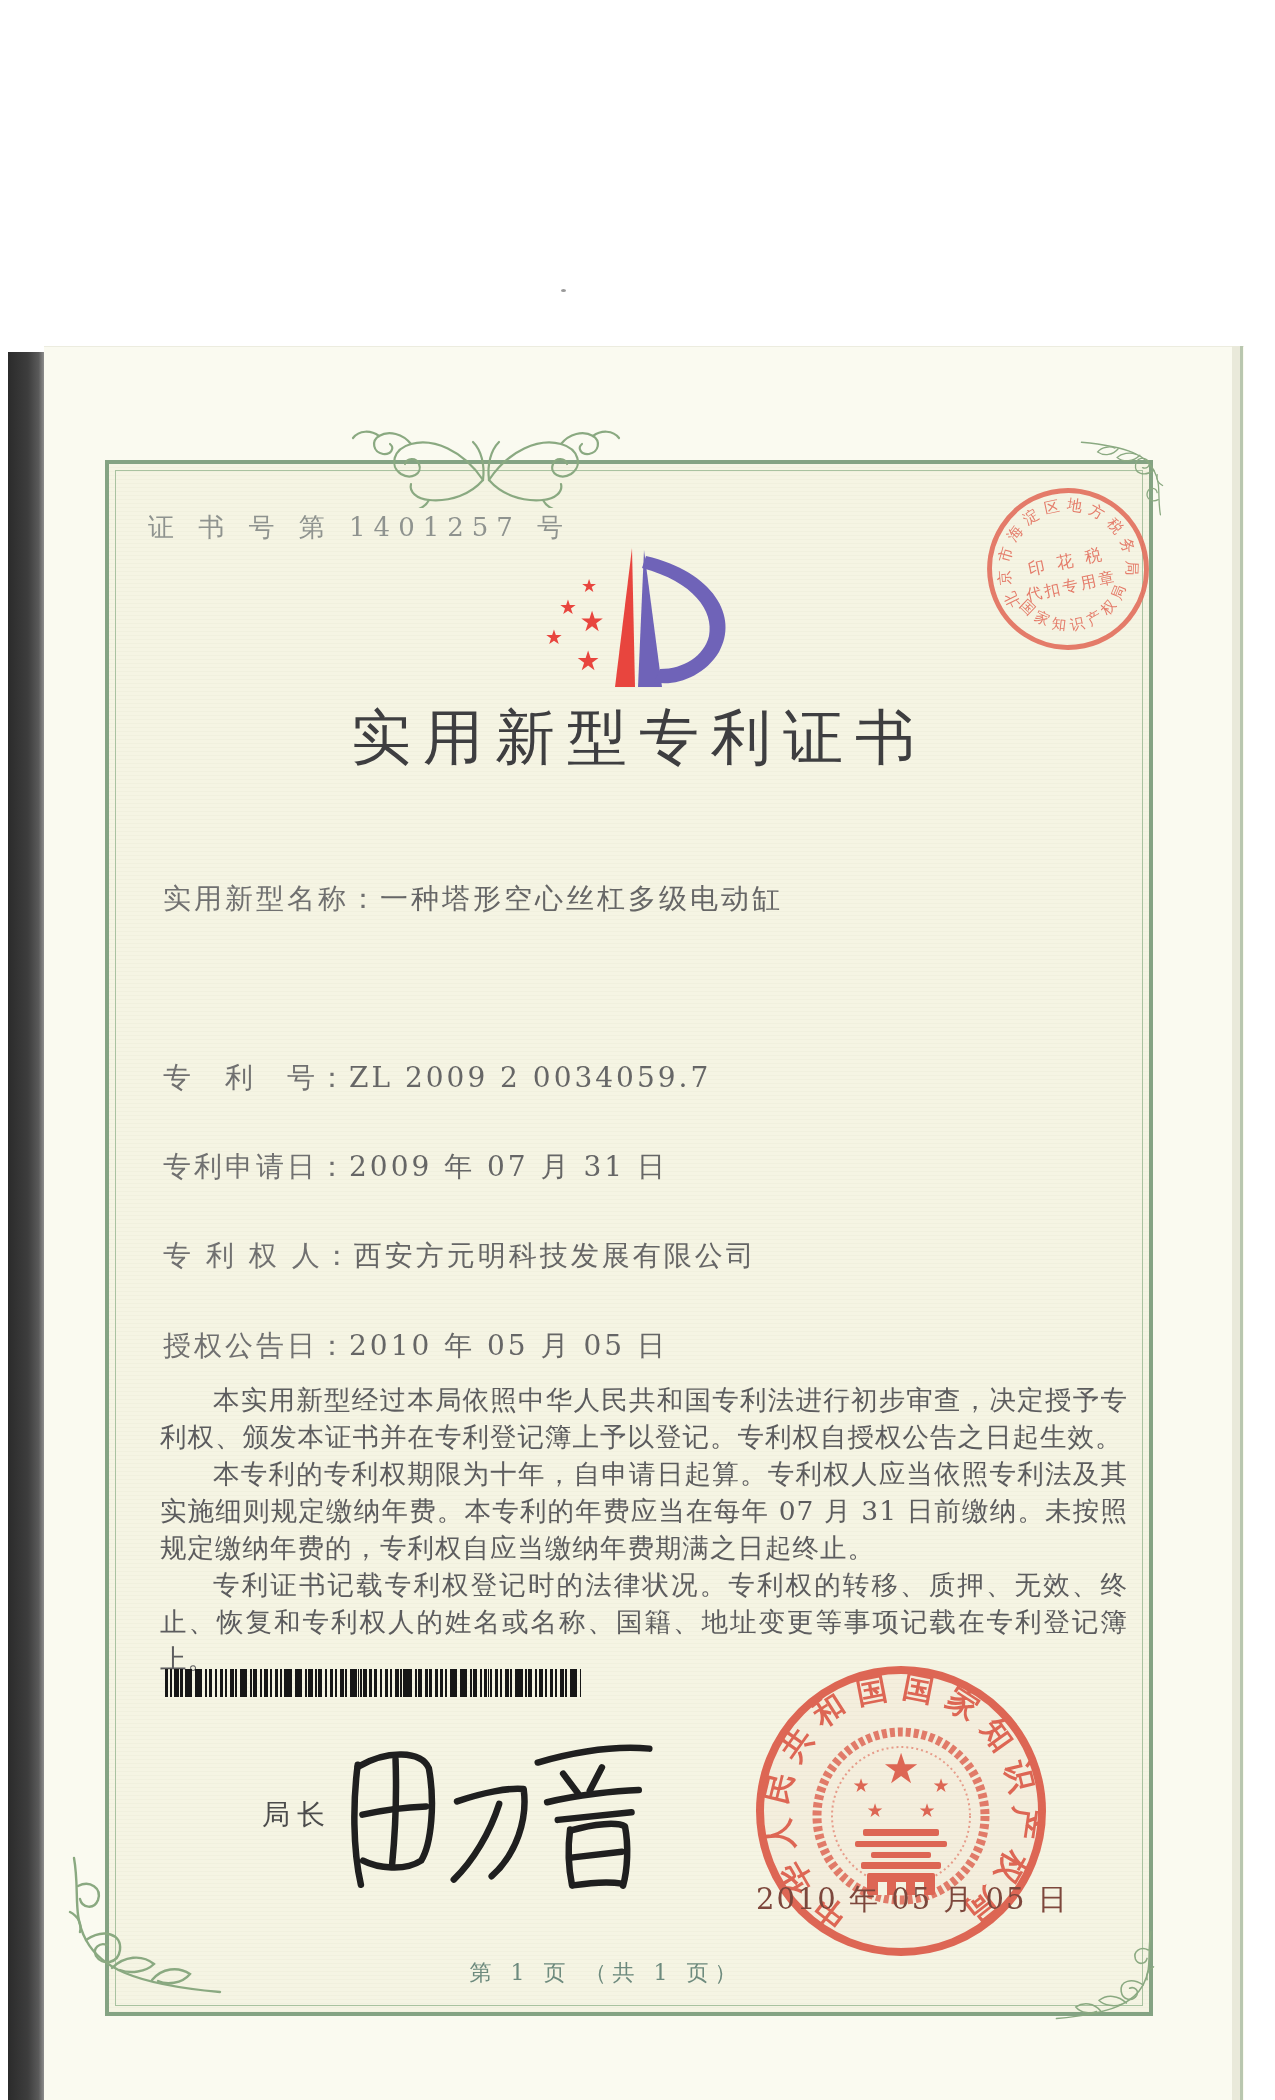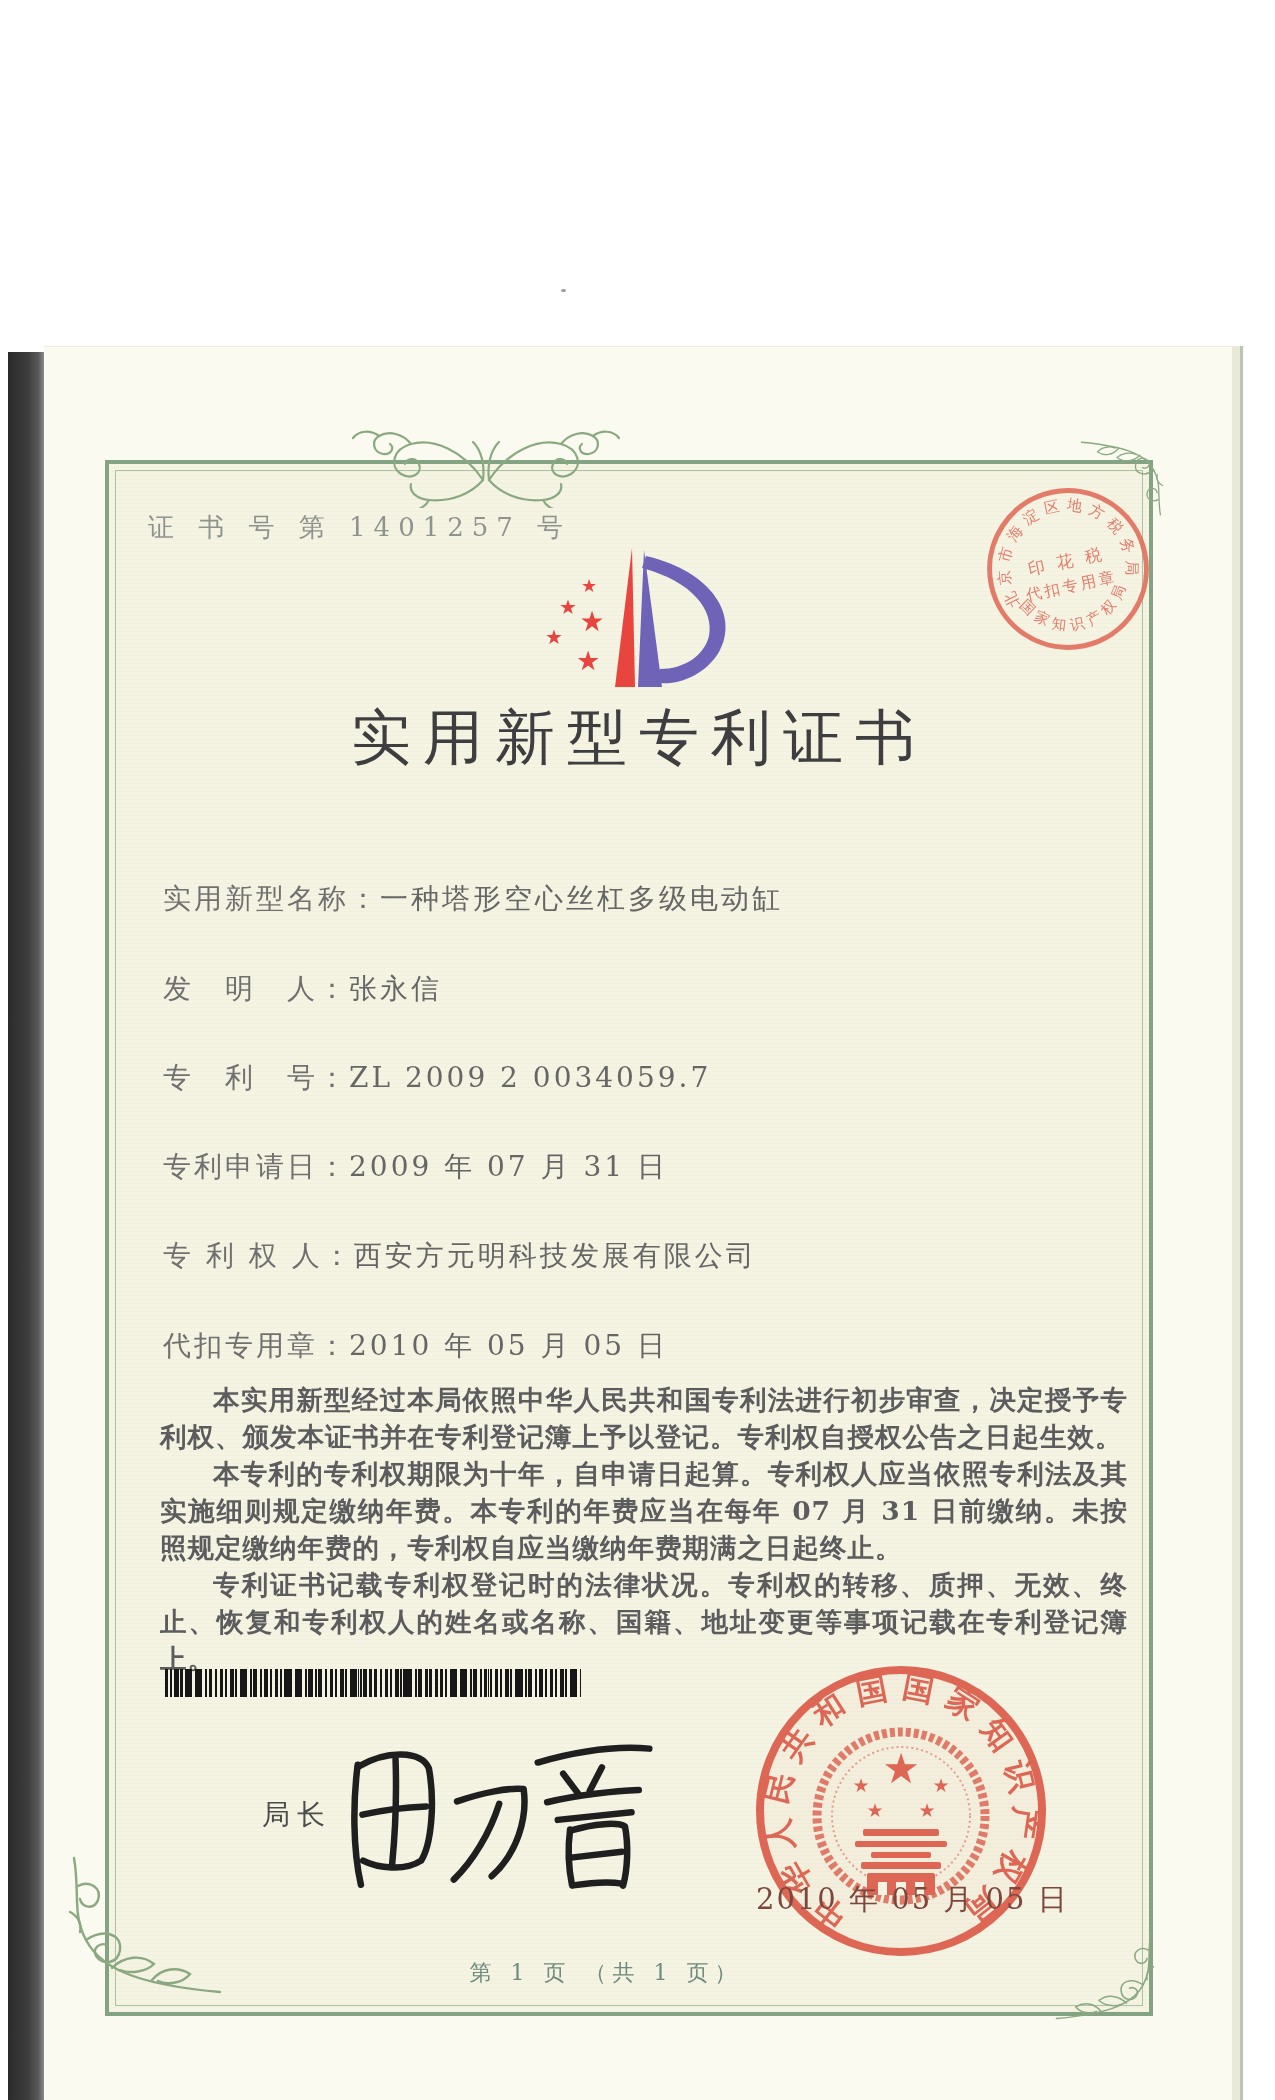--- a/index.html
+++ b/index.html
@@ -49,21 +49,20 @@
   .field {
     position: absolute; left: 163px; width: 980px; font-size: 28px; color: #6d6d6d;
     letter-spacing: 3px; white-space: nowrap; margin-top: 12px;
   }
   .field .lbl { color: #707070; }
   .field .val { color: #666666; }
   .bodytext {
     position: absolute; left: 160px; top: 1381px; width: 968px;
     font-size: 26.5px; line-height: 37px; color: #5c5c5e; text-align: justify;
     letter-spacing: 1px;
-    font-weight: bold;
   }
   .bodytext p { margin: 0; text-indent: 2em; }
   .barcode {
     position: absolute; left: 165px; top: 1669px; width: 416px; height: 28px;
     background:
       repeating-linear-gradient(90deg, #161616 0 2px, rgba(0,0,0,0) 2px 5px),
       repeating-linear-gradient(90deg, #161616 0 3px, rgba(0,0,0,0) 3px 11px),
       repeating-linear-gradient(90deg, #161616 0 1px, rgba(0,0,0,0) 1px 17px),
       repeating-linear-gradient(90deg, rgba(0,0,0,0) 0 9px, #161616 9px 10px, rgba(0,0,0,0) 10px 23px);
   }
@@ -147,34 +146,31 @@
       <polygon points="112,10 106,147 130,147"></polygon>
       <path d="M114,16 C182,32 207,77 187,112 C172,137 142,147 122,142 L128,129 C152,129 172,116 177,96 C182,71 162,42 110,28 Z"></path>
     </g>
   </svg>
 
   <div class="title">实用新型专利证书</div>
 
   <div class="field" style="top:868px">
     <span class="lbl">实用新型名称：</span><span class="val">一种塔形空心丝杠多级电动缸</span>
   </div>
-  <div class="field" style="top:958px">
-    <span class="lbl">发　明　人：</span><span class="val">张永信</span>
-  </div>
   <div class="field" style="top:1047px">
     <span class="lbl">专　利　号：</span><span class="val">ZL 2009 2 0034059.7</span>
   </div>
   <div class="field" style="top:1136px">
     <span class="lbl">专利申请日：</span><span class="val">2009 年 07 月 31 日</span>
   </div>
   <div class="field" style="top:1225px">
     <span class="lbl">专 利 权 人：</span><span class="val">西安方元明科技发展有限公司</span>
   </div>
   <div class="field" style="top:1315px">
-    <span class="lbl">代扣专用章：</span><span class="val">2010 年 05 月 05 日</span>
+    <span class="lbl">授权公告日：</span><span class="val">2010 年 05 月 05 日</span>
   </div>
 
   <div class="bodytext">
     <p>本实用新型经过本局依照中华人民共和国专利法进行初步审查，决定授予专利权、颁发本证书并在专利登记簿上予以登记。专利权自授权公告之日起生效。</p>
     <p>本专利的专利权期限为十年，自申请日起算。专利权人应当依照专利法及其实施细则规定缴纳年费。本专利的年费应当在每年 07 月 31 日前缴纳。未按照规定缴纳年费的，专利权自应当缴纳年费期满之日起终止。</p>
     <p>专利证书记载专利权登记时的法律状况。专利权的转移、质押、无效、终止、恢复和专利权人的姓名或名称、国籍、地址变更等事项记载在专利登记簿上。</p>
   </div>
 
   <div class="barcode"></div>
 

